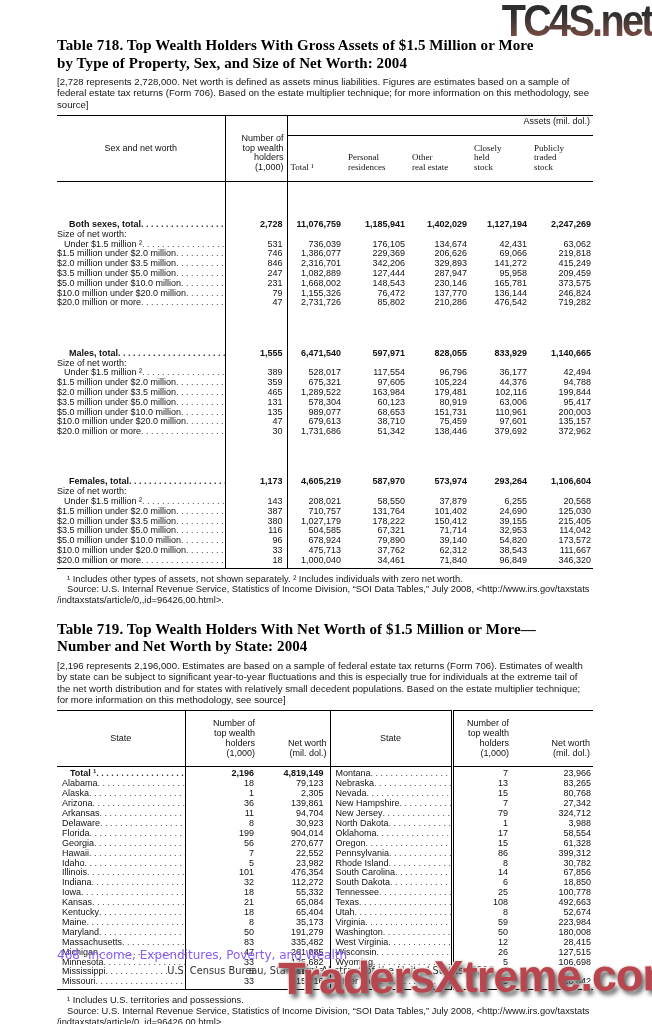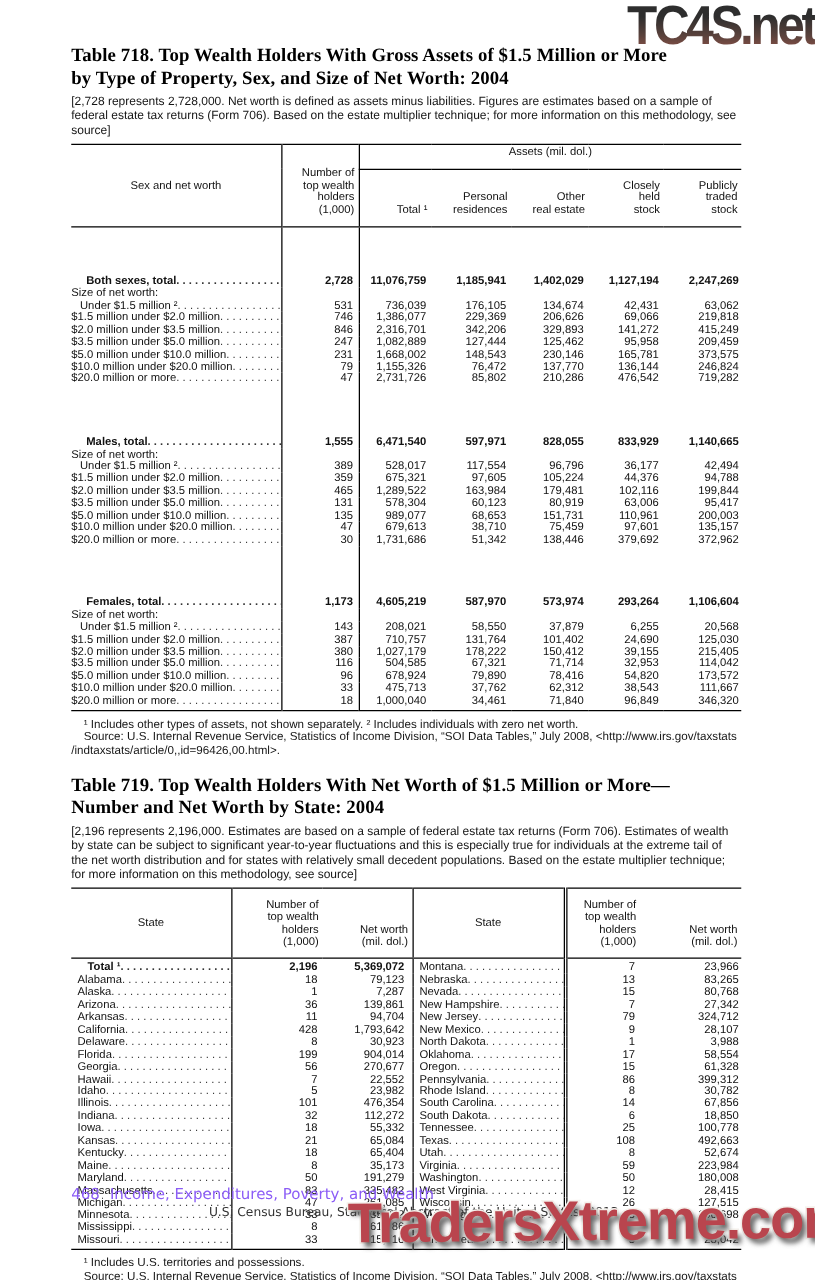--- a/index.html
+++ b/index.html
@@ -16,22 +16,22 @@
            font-weight:bold; color:#000; letter-spacing:0.1px; }
   .note  { font-size:9.6px; line-height:11.3px; margin-top:4px; color:#151515; }
 
   table { border-collapse:collapse; table-layout:fixed; width:536px; margin-top:5px;
           border-top:1.6px solid #000; border-bottom:1.6px solid #000; }
   th { font-weight:normal; font-size:9px; line-height:9.8px; vertical-align:bottom;
        padding:8px 3px; color:#111; }
   .ml { white-space:pre-line; }
   .stubh { text-align:center; vertical-align:middle; }
   .numh  { text-align:right; }
-  .assetsh { text-align:center; vertical-align:top; border-bottom:0.8px solid #000; padding-top:1px; }
-  .colh { text-align:right; }
+  .assetsh { text-align:right; vertical-align:top; border-bottom:0.8px solid #000; padding-top:1px; }
+  .colh { text-align:left;font-family:Liberation Serif, serif; }
   thead .hb { border-bottom:1.4px solid #000; }
 
   td { font-size:9px; line-height:9.8px; height:9.8px; padding:0; vertical-align:bottom; color:#111; }
   td.num { text-align:right; padding-right:4px; }
   .t718 td.num:first-of-type { padding-right:6px; }
   .t718 td.num:last-child { padding-right:2px; }
   .vsingle { border-left:0.8px solid #000; }
   .vdouble { border-left:3px double #000; }
 
   .lead { display:flex; align-items:baseline; }
@@ -207,21 +207,21 @@
           <tr class="">
             <td class="stub">
               <div class="lead">
                 <span class="lbl">$3.5 million under $5.0 million</span>
                 <span class="dots"></span>
               </div>
             </td>
             <td class="num vsingle">247</td>
             <td class="num vsingle">1,082,889</td>
             <td class="num ">127,444</td>
-            <td class="num ">125,462</td>
+            <td class="num ">287,947</td>
             <td class="num ">95,958</td>
             <td class="num ">209,459</td>
           </tr>
           <tr class="">
             <td class="stub">
               <div class="lead">
                 <span class="lbl">$5.0 million under $10.0 million</span>
                 <span class="dots"></span>
               </div>
             </td>
@@ -471,21 +471,21 @@
           <tr class="">
             <td class="stub">
               <div class="lead">
                 <span class="lbl">$5.0 million under $10.0 million</span>
                 <span class="dots"></span>
               </div>
             </td>
             <td class="num vsingle">96</td>
             <td class="num vsingle">678,924</td>
             <td class="num ">79,890</td>
-            <td class="num ">78,416</td>
+            <td class="num ">39,140</td>
             <td class="num ">54,820</td>
             <td class="num ">173,572</td>
           </tr>
           <tr class="">
             <td class="stub">
               <div class="lead">
                 <span class="lbl">$10.0 million under $20.0 million</span>
                 <span class="dots"></span>
               </div>
             </td>
@@ -553,21 +553,21 @@
       </thead>
       <tbody>
           <tr>
             <td class="stub b">
               <div class="lead">
                 <span class="lbl">Total ¹</span>
                 <span class="dots"></span>
               </div>
             </td>
             <td class="num vsingle b">2,196</td>
-            <td class="num worth b">5,369,072</td>
+            <td class="num worth b">4,819,149</td>
             <td class="stub vsingle">
               <div class="lead">
                 <span class="lbl">Montana</span>
                 <span class="dots"></span>
               </div>
             </td>
             <td class="num vdouble">7</td>
             <td class="num worthR">23,966</td>
           </tr>
           <tr>
@@ -589,21 +589,21 @@
             <td class="num worthR">83,265</td>
           </tr>
           <tr>
             <td class="stub">
               <div class="lead">
                 <span class="lbl">Alaska</span>
                 <span class="dots"></span>
               </div>
             </td>
             <td class="num vsingle">1</td>
-            <td class="num worth">7,287</td>
+            <td class="num worth">2,305</td>
             <td class="stub vsingle">
               <div class="lead">
                 <span class="lbl">Nevada</span>
                 <span class="dots"></span>
               </div>
             </td>
             <td class="num vdouble">15</td>
             <td class="num worthR">80,768</td>
           </tr>
           <tr>
@@ -634,38 +634,20 @@
             <td class="num vsingle">11</td>
             <td class="num worth">94,704</td>
             <td class="stub vsingle">
               <div class="lead">
                 <span class="lbl">New Jersey</span>
                 <span class="dots"></span>
               </div>
             </td>
             <td class="num vdouble">79</td>
             <td class="num worthR">324,712</td>
-          </tr>
-          <tr>
-            <td class="stub">
-              <div class="lead">
-                <span class="lbl">California</span>
-                <span class="dots"></span>
-              </div>
-            </td>
-            <td class="num vsingle">428</td>
-            <td class="num worth">1,793,642</td>
-            <td class="stub vsingle">
-              <div class="lead">
-                <span class="lbl">New Mexico</span>
-                <span class="dots"></span>
-              </div>
-            </td>
-            <td class="num vdouble">9</td>
-            <td class="num worthR">28,107</td>
           </tr>
           <tr>
             <td class="stub">
               <div class="lead">
                 <span class="lbl">Delaware</span>
                 <span class="dots"></span>
               </div>
             </td>
             <td class="num vsingle">8</td>
             <td class="num worth">30,923</td>

